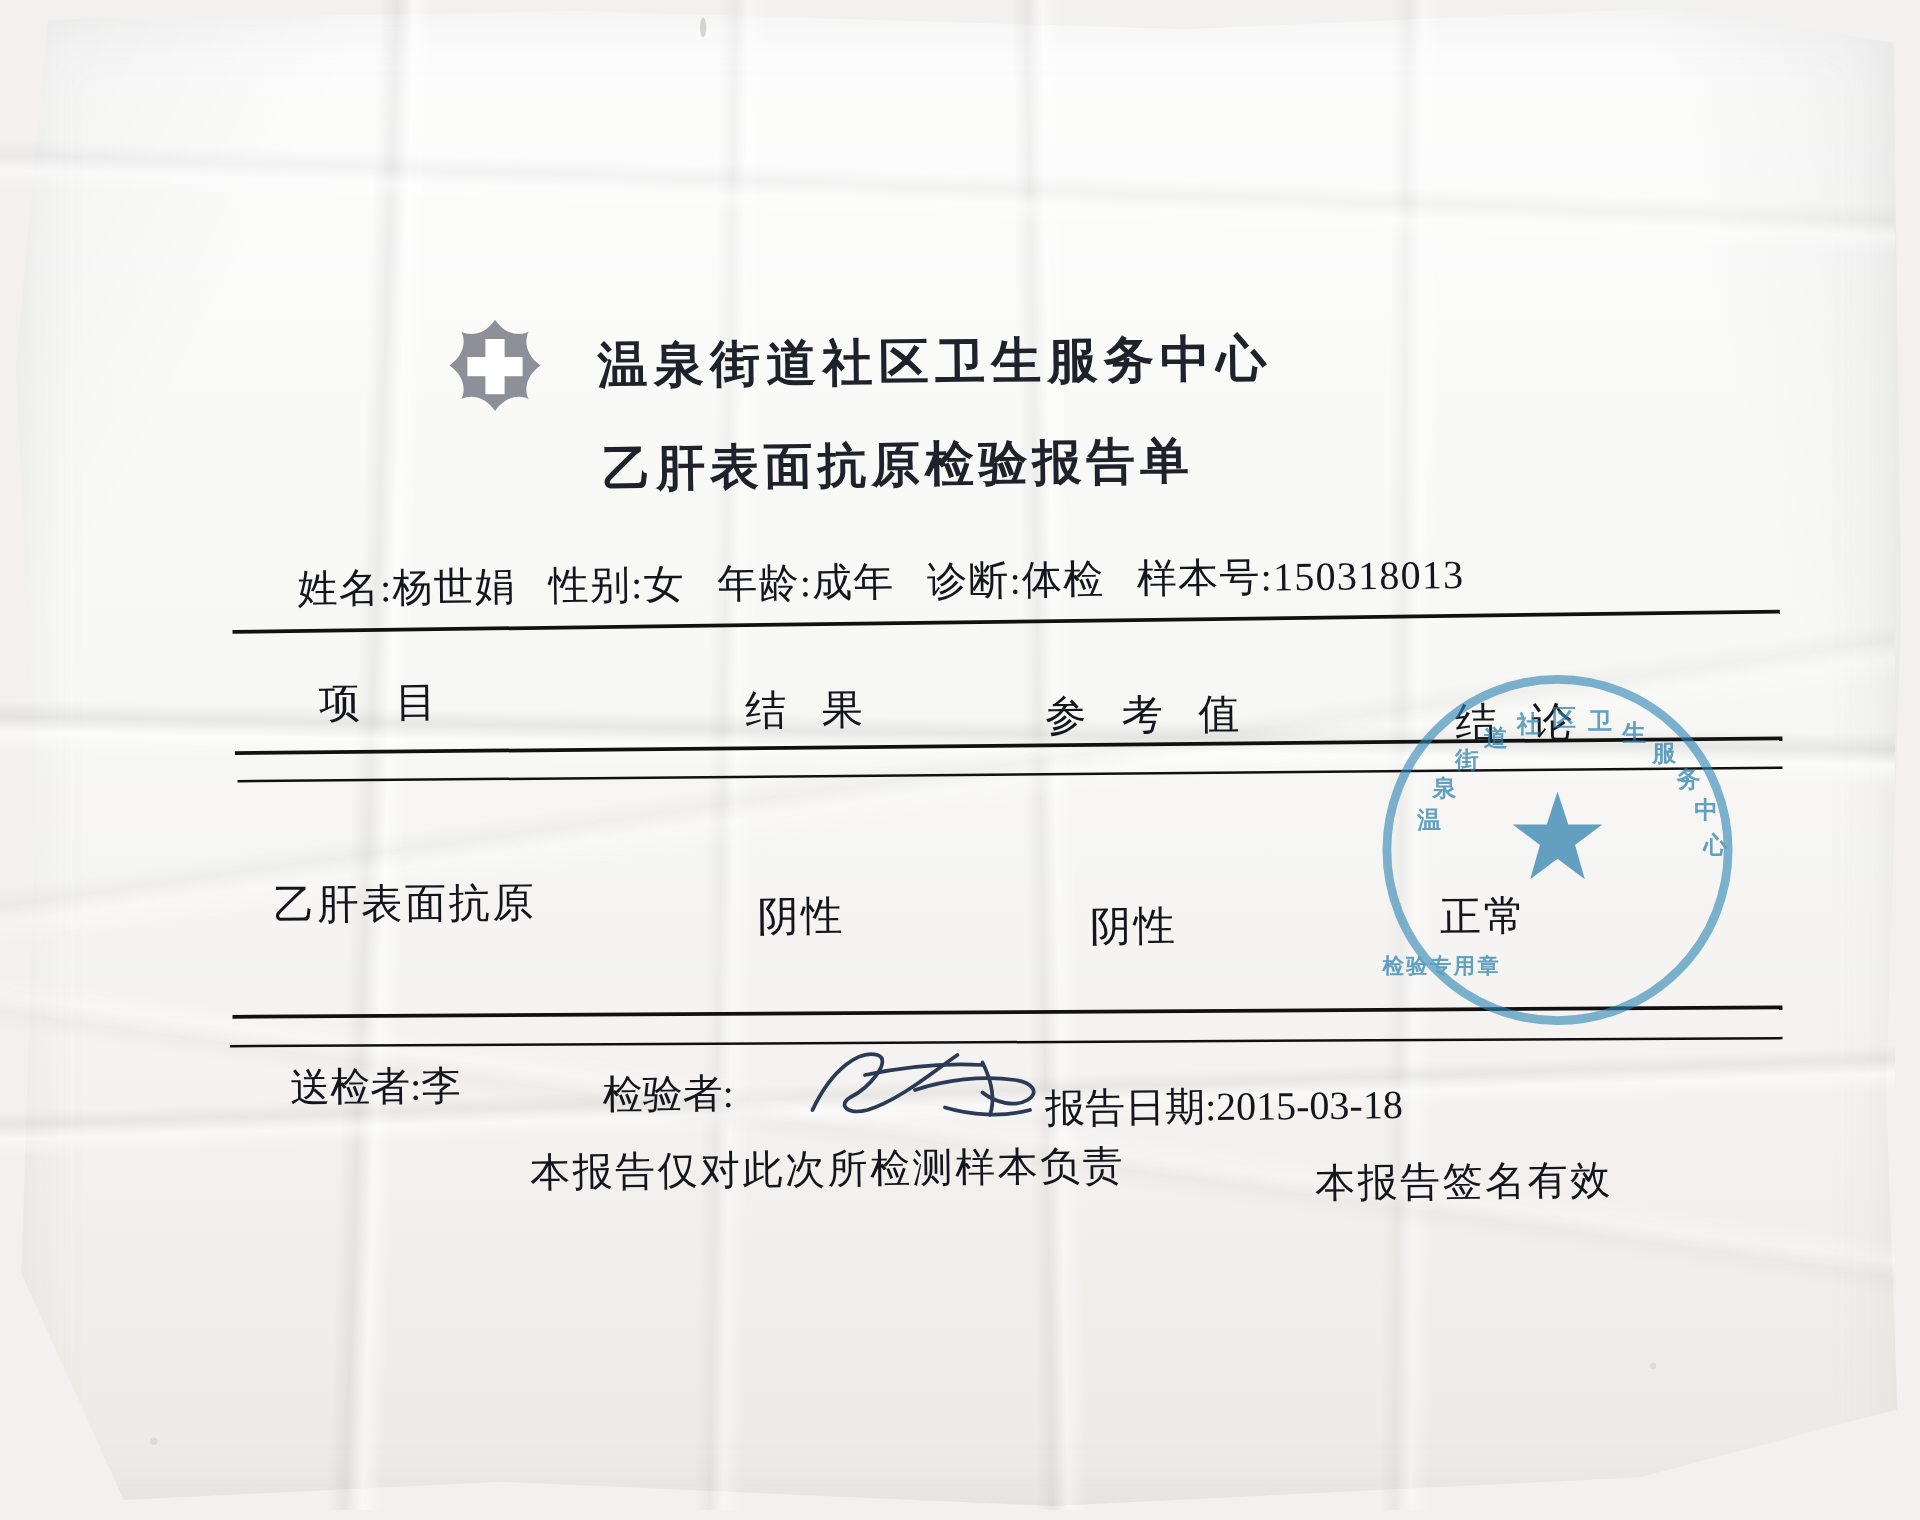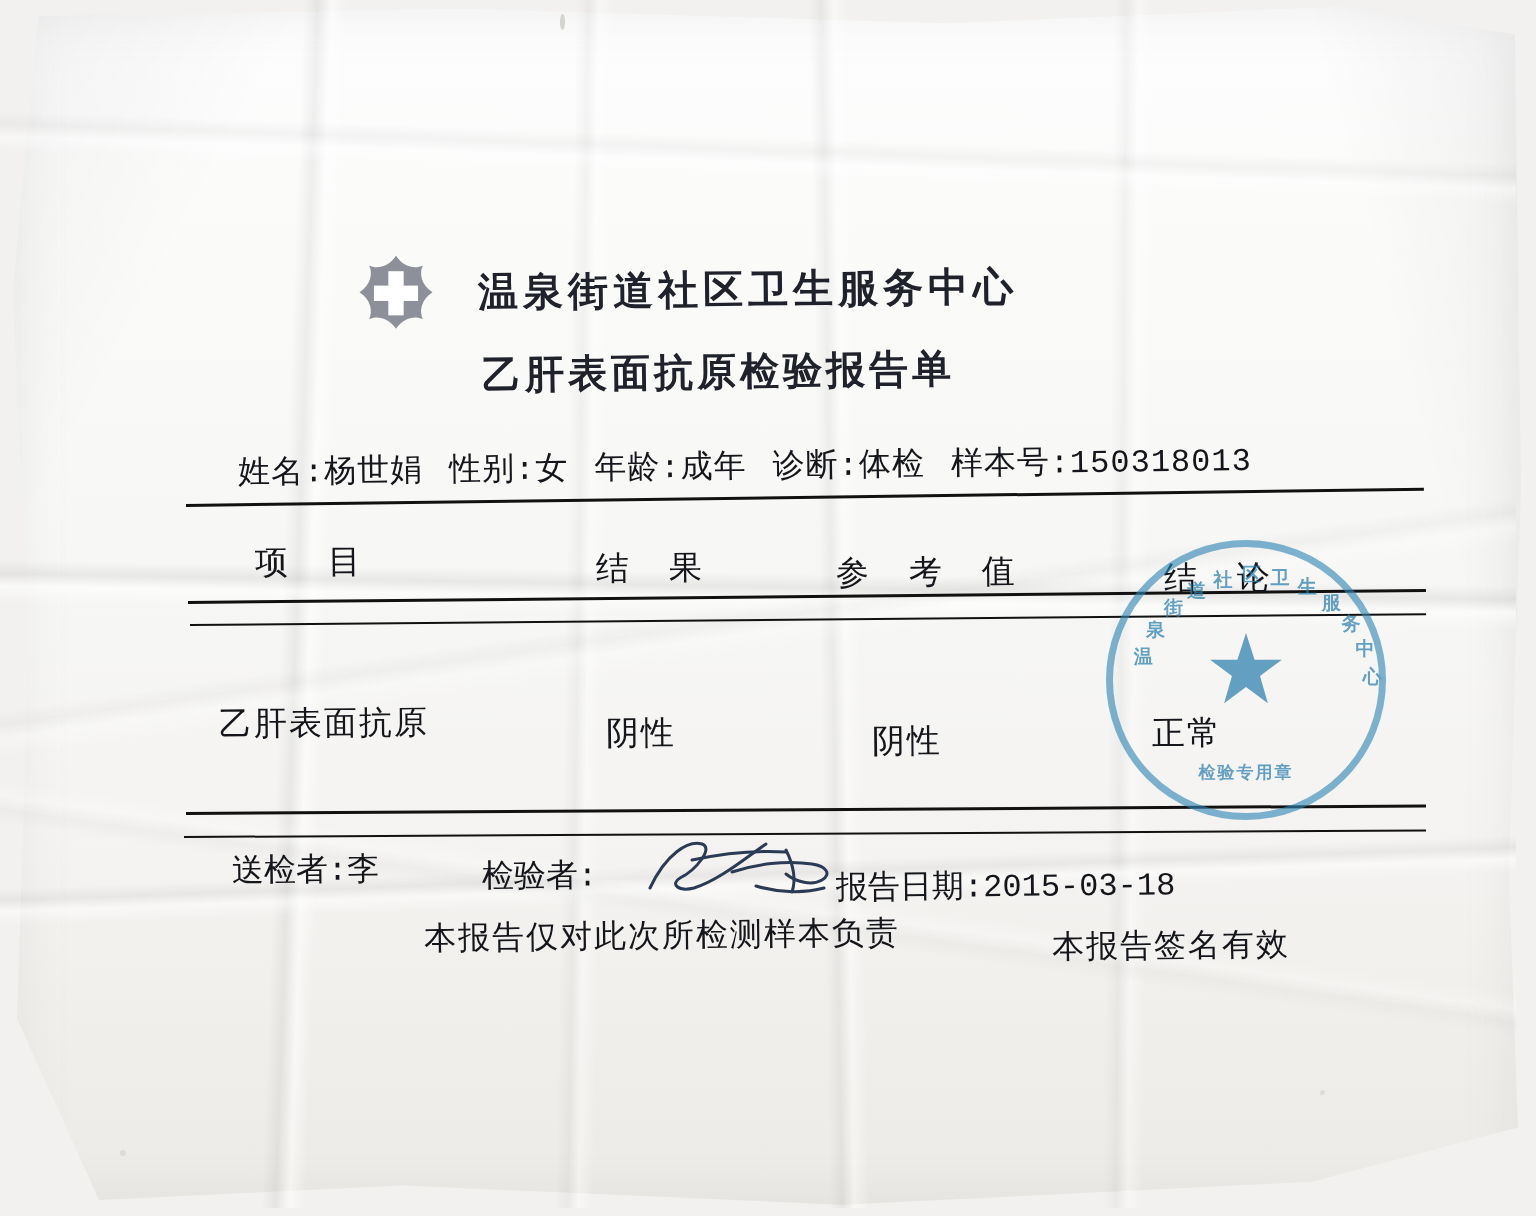--- a/index.html
+++ b/index.html
@@ -61,21 +61,21 @@
     background: #cfcdc8;
     border-radius: 50%;
     opacity: .55;
   }
 
   
   .doc {
     position: absolute;
     left: 0; top: 0;
     width: 1536px; height: 1216px;
-    font-family: Liberation Mono, monospace;
+    font-family: Liberation Serif, serif;
     color: #1b1b20;
   }
 
   .logo {
     position: absolute;
     left: 348px;
     top: 252px;
     width: 96px;
     height: 96px;
   }
@@ -219,21 +219,20 @@
     height: 78px;
     margin-left: -39px;
     margin-top: -39px;
     color: #2a7fae;
   }
   .stamp-bottom {
     position: absolute;
     left: 0;
     right: 0;
     bottom: 36px;
-    text-align: center;
     color: #2a7fae;
     font-size: 17px;
     letter-spacing: 2px;
     font-weight: 700;
   }
 </style>
 </head>
 <body>
 
 <div id="page">

